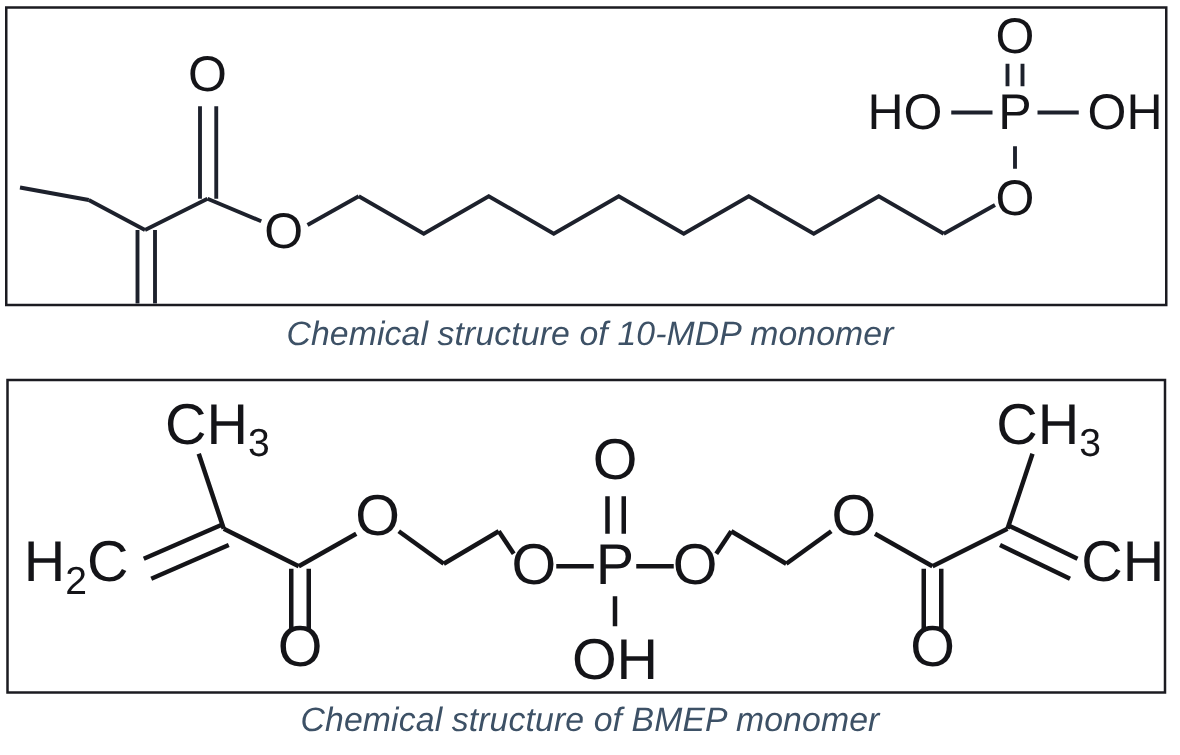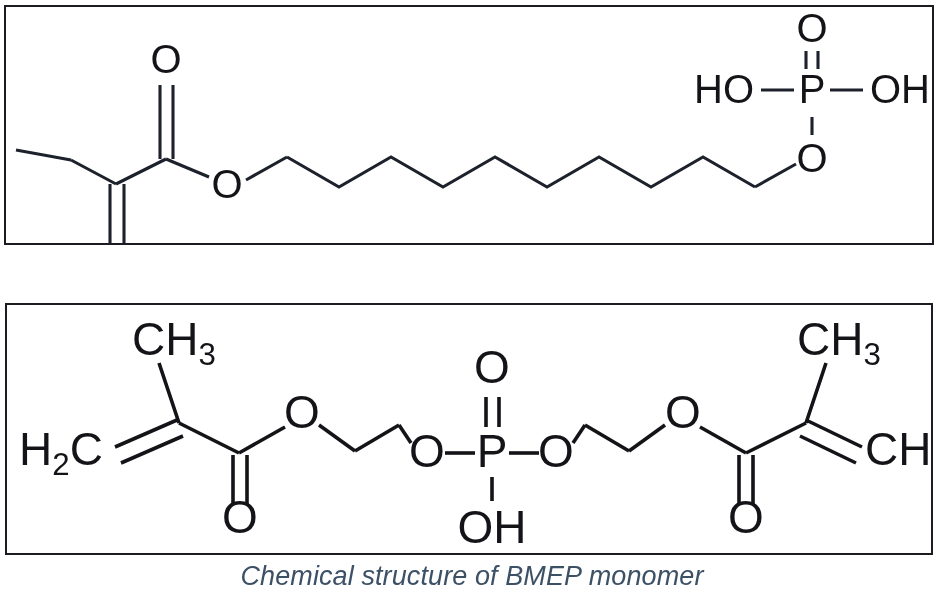--- a/index.html
+++ b/index.html
@@ -118,20 +118,21 @@
         <text class="atom atom-mdp" x="806" y="35" text-anchor="middle">O</text>
 
         <line class="bond" x1="755" y1="83" x2="788" y2="83"></line>
         <text class="atom atom-mdp" x="748" y="96" text-anchor="end">HO</text>
 
         <line class="bond" x1="824" y1="83" x2="857" y2="83"></line>
         <text class="atom atom-mdp" x="864" y="96" text-anchor="start">OH</text>
       </svg>
     </div>
 
+    <div class="caption" id="mdp-caption">Chemical structure of 10-MDP monomer</div>
   </div>
 
   <div class="figure" id="figure-bmep">
 
     <div class="struct-box" id="bmep-box">
       <svg width="924" height="248" viewBox="0 0 924 248" xmlns="http://www.w3.org/2000/svg">
 
         <text class="atom atom-bmep" x="12" y="160" text-anchor="start">H<tspan class="sub" dy="10">2</tspan><tspan dy="-10">C</tspan></text>
 
         <g>

